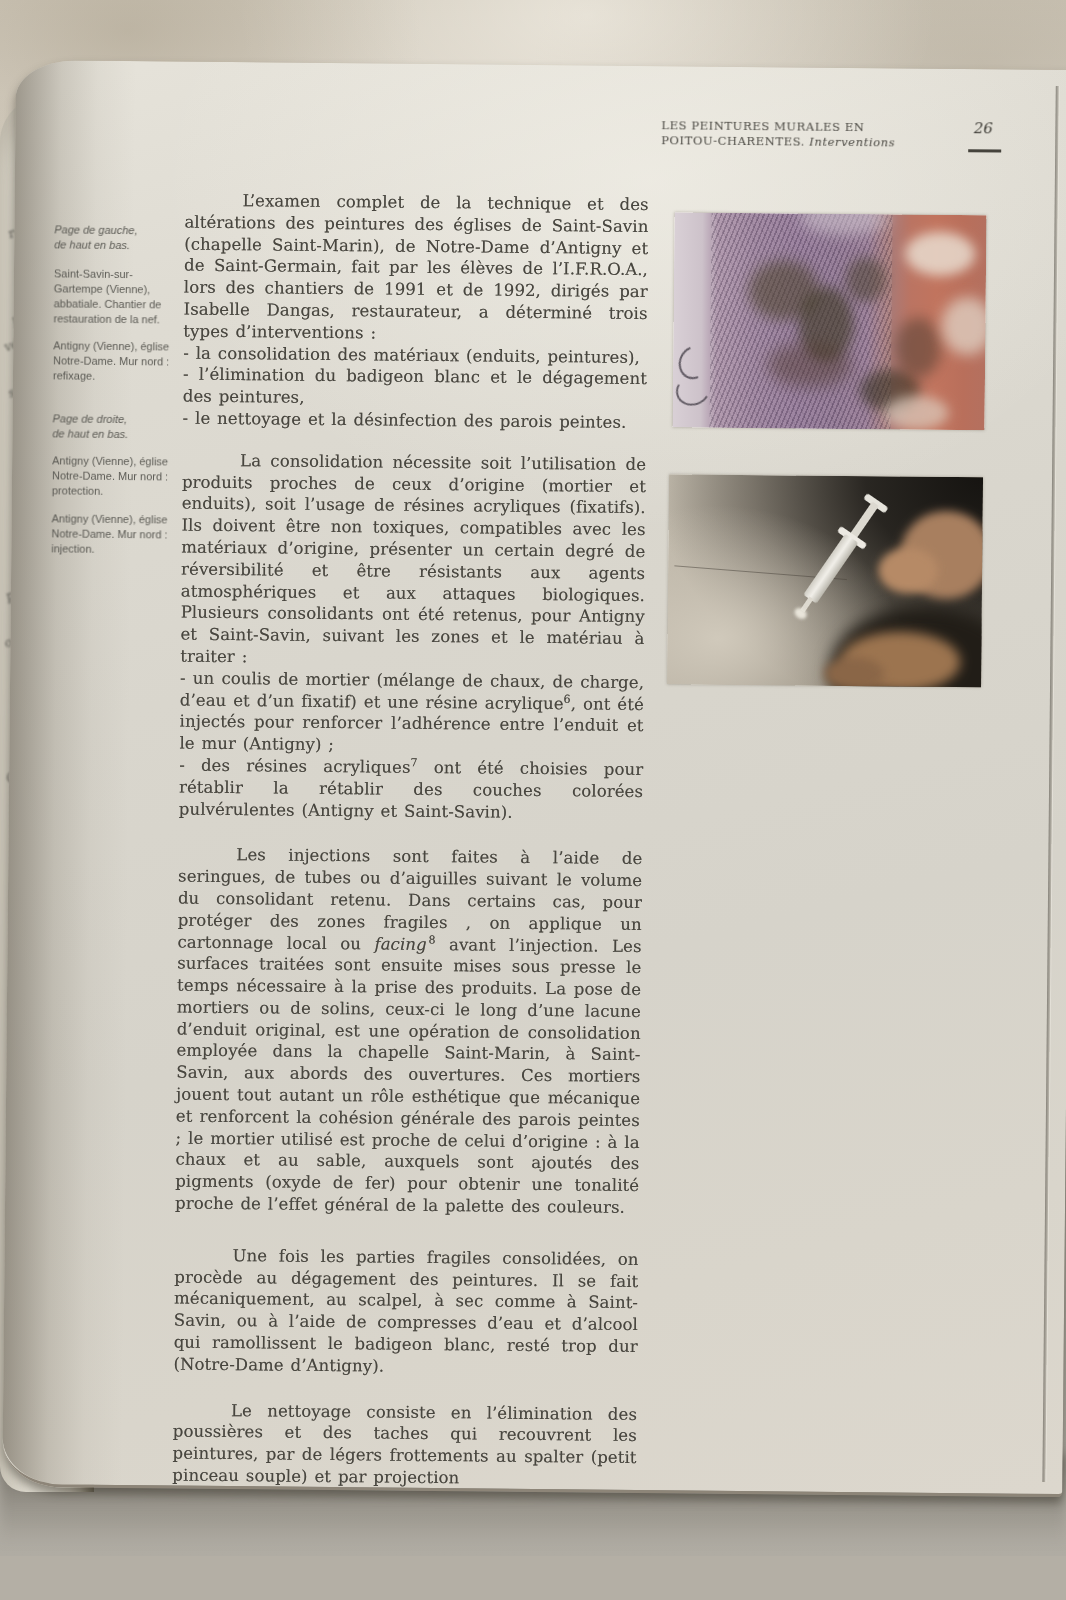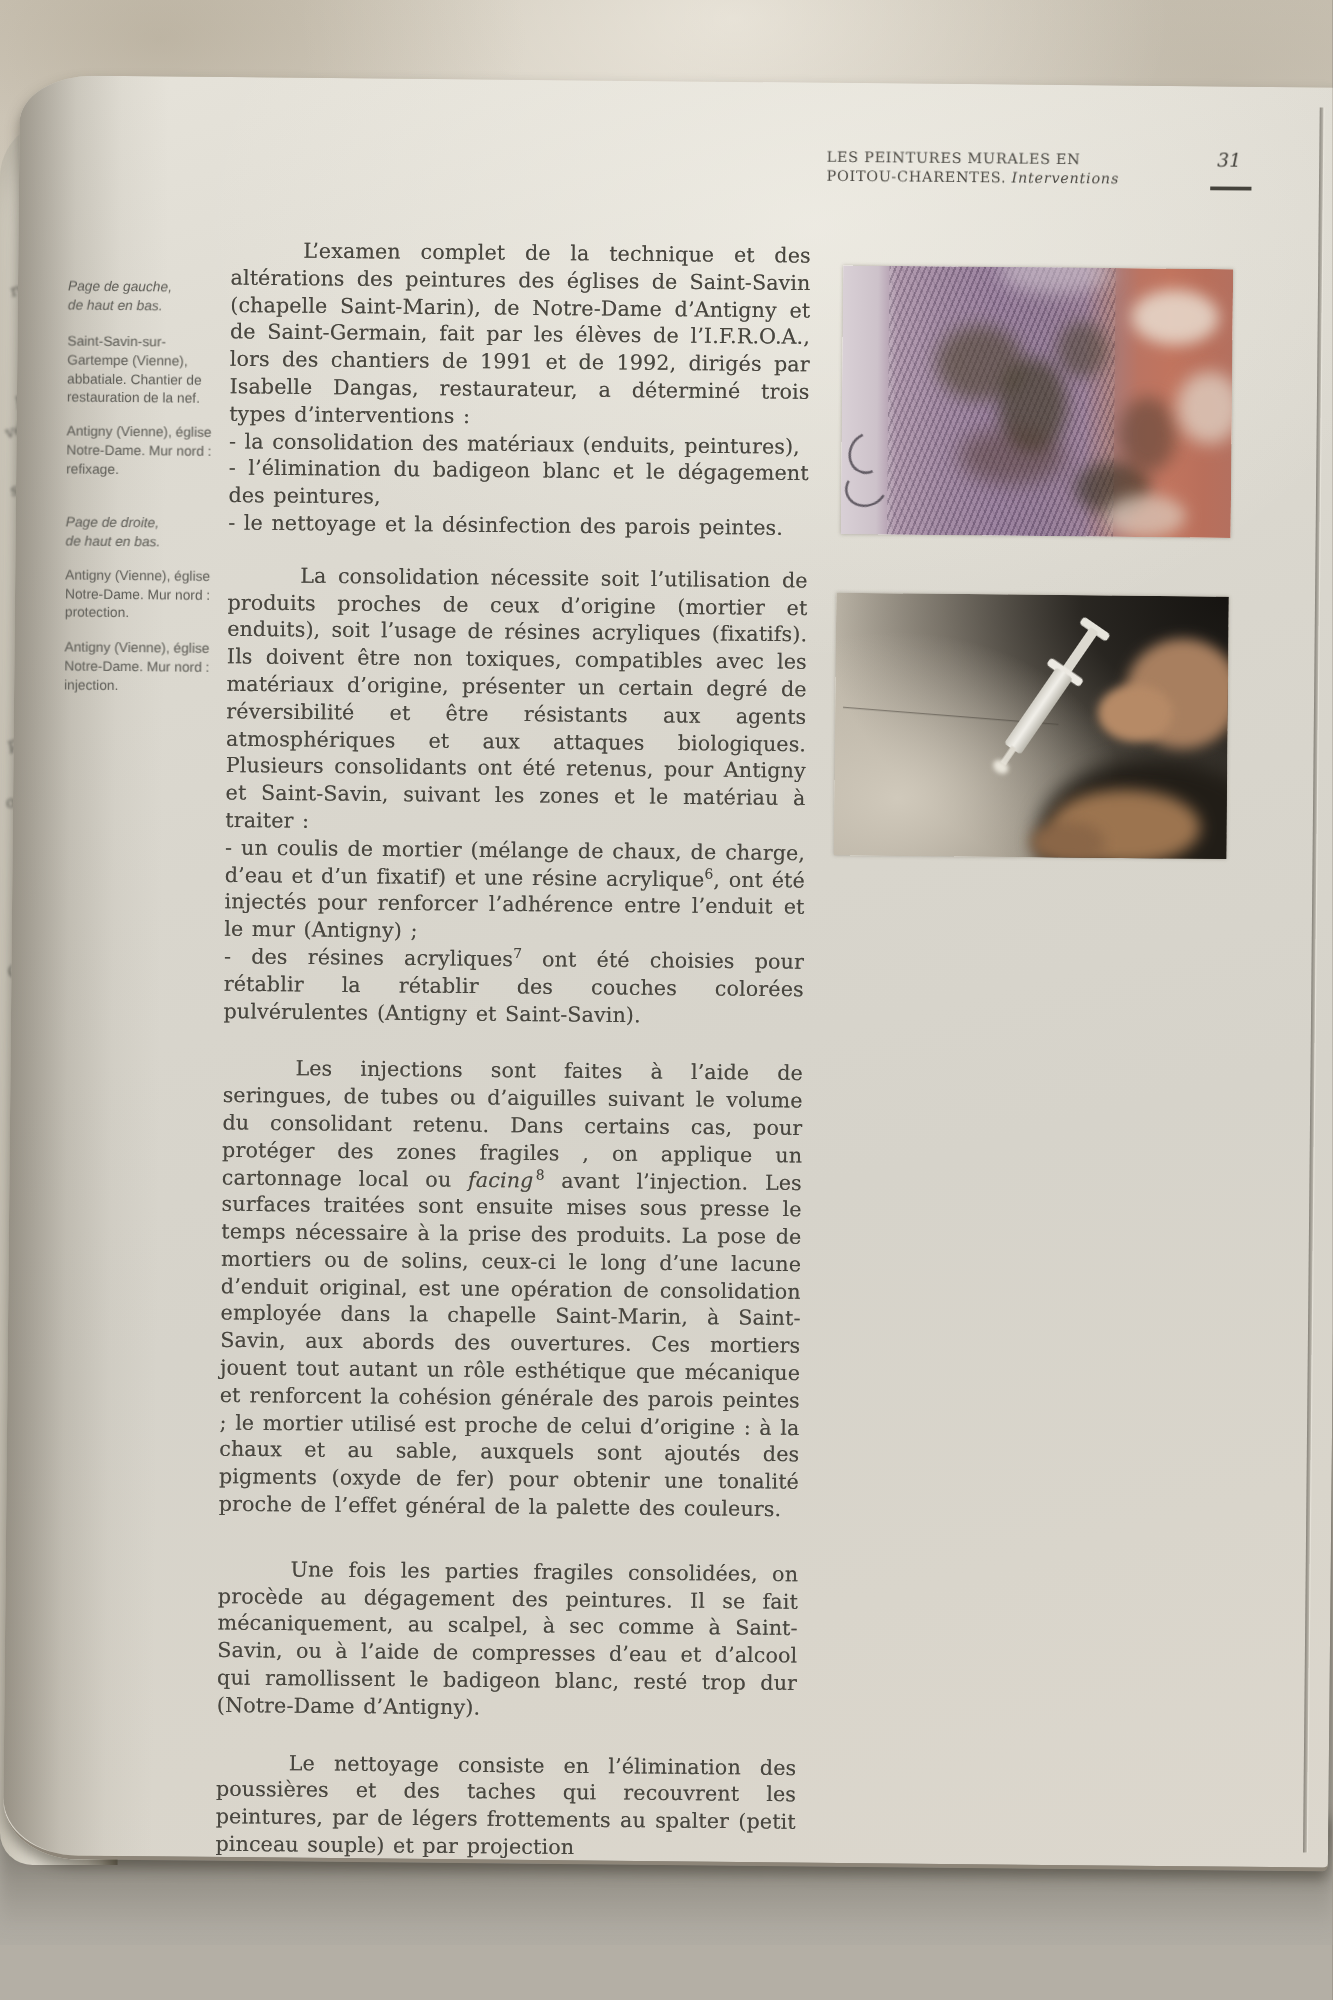--- a/index.html
+++ b/index.html
@@ -204,21 +204,21 @@
   </div>
 
   <div class="page">
     <div class="gutter-shade"></div>
     <div class="right-edge-line"></div>
 
     <div class="running-head soft">
       <div>LES PEINTURES MURALES EN</div>
       <div><span>POITOU-CHARENTES.</span>&nbsp;<em>Interventions</em></div>
     </div>
-    <div class="folio soft">31</div>
+    <div class="folio soft">26</div>
     <div class="folio-rule"></div>
 
     <div class="mnote it mnA">
       <div>Page de gauche,</div>
       <div>de haut en bas.</div>
     </div>
     <div class="mnote mnB">Saint-Savin-sur-Gartempe (Vienne), abbatiale. Chantier de restauration de la nef.</div>
     <div class="mnote mnC">Antigny (Vienne), église Notre-Dame. Mur nord : refixage.</div>
     <div class="mnote it mnD">
       <div>Page de droite,</div>

